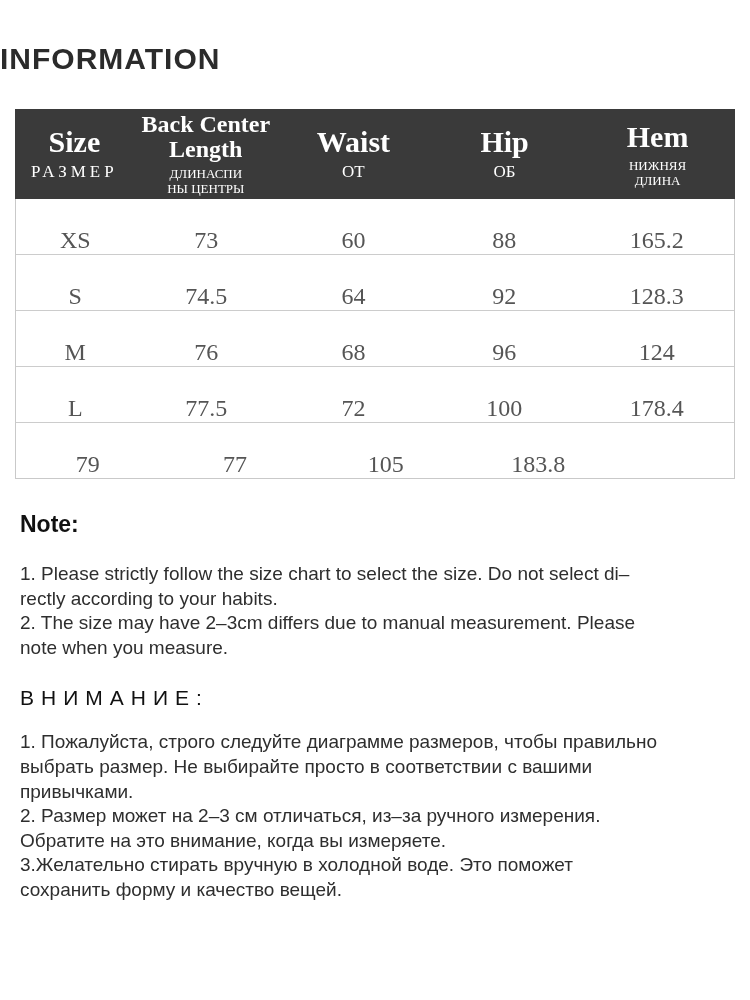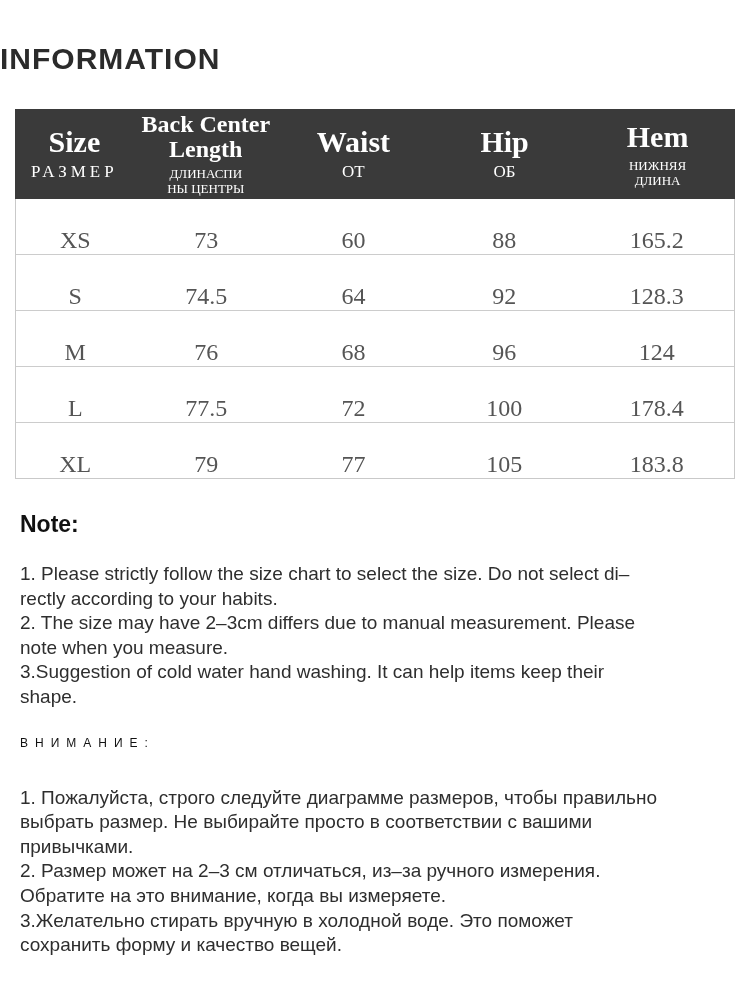--- a/index.html
+++ b/index.html
@@ -87,22 +87,22 @@
   }
   .note-heading-en {
     margin-top: 32px;
     margin-bottom: 24px;
     font-size: 23px;
     font-weight: 600;
     color: #111111;
   }
   .note-heading-ru {
     margin-top: 26px;
-    margin-bottom: 36px;
-    font-size: 12px;
+    margin-bottom: 20px;
+    font-size: 21px;
     font-weight: 400;
     letter-spacing: 7px;
     color: #111111;
   }
   .para {
     font-size: 19px;
     line-height: 24.6px;
     color: #2e2e2e;
     white-space: pre-line;
   }
@@ -165,39 +165,36 @@
         <div class="body-cell c4">124</div>
       </div>
       <div class="size-row">
         <div class="body-cell c0">L</div>
         <div class="body-cell c1">77.5</div>
         <div class="body-cell c2">72</div>
         <div class="body-cell c3">100</div>
         <div class="body-cell c4">178.4</div>
       </div>
       <div class="size-row">
-        <div class="body-cell c0">XL</div>
         <div class="body-cell c1">79</div>
         <div class="body-cell c2">77</div>
         <div class="body-cell c3">105</div>
         <div class="body-cell c4">183.8</div>
       </div>
     </div>
 
   </div>
 
   <div class="notes">
 
     <div class="note-heading-en">Note:</div>
     <div class="para">1. Please strictly follow the size chart  to select the size. Do not select di–
 rectly according to your habits.</div>
     <div class="para">2. The size may have 2–3cm differs due to manual measurement. Please
 note when you measure.</div>
-    <div class="para">3.Suggestion of cold water hand washing. It can help items keep their
-shape.</div>
 
     <div class="note-heading-ru">ВНИМАНИЕ:</div>
     <div class="para">1. Пожалуйста, строго следуйте диаграмме размеров, чтобы правильно
 выбрать размер. Не выбирайте просто в соответствии с вашими
 привычками.</div>
     <div class="para">2. Размер может на 2–3 см отличаться, из–за ручного измерения.
 Обратите на это внимание, когда вы измеряете.</div>
     <div class="para">3.Желательно стирать вручную в холодной воде. Это поможет
 сохранить форму и качество вещей.</div>
 

